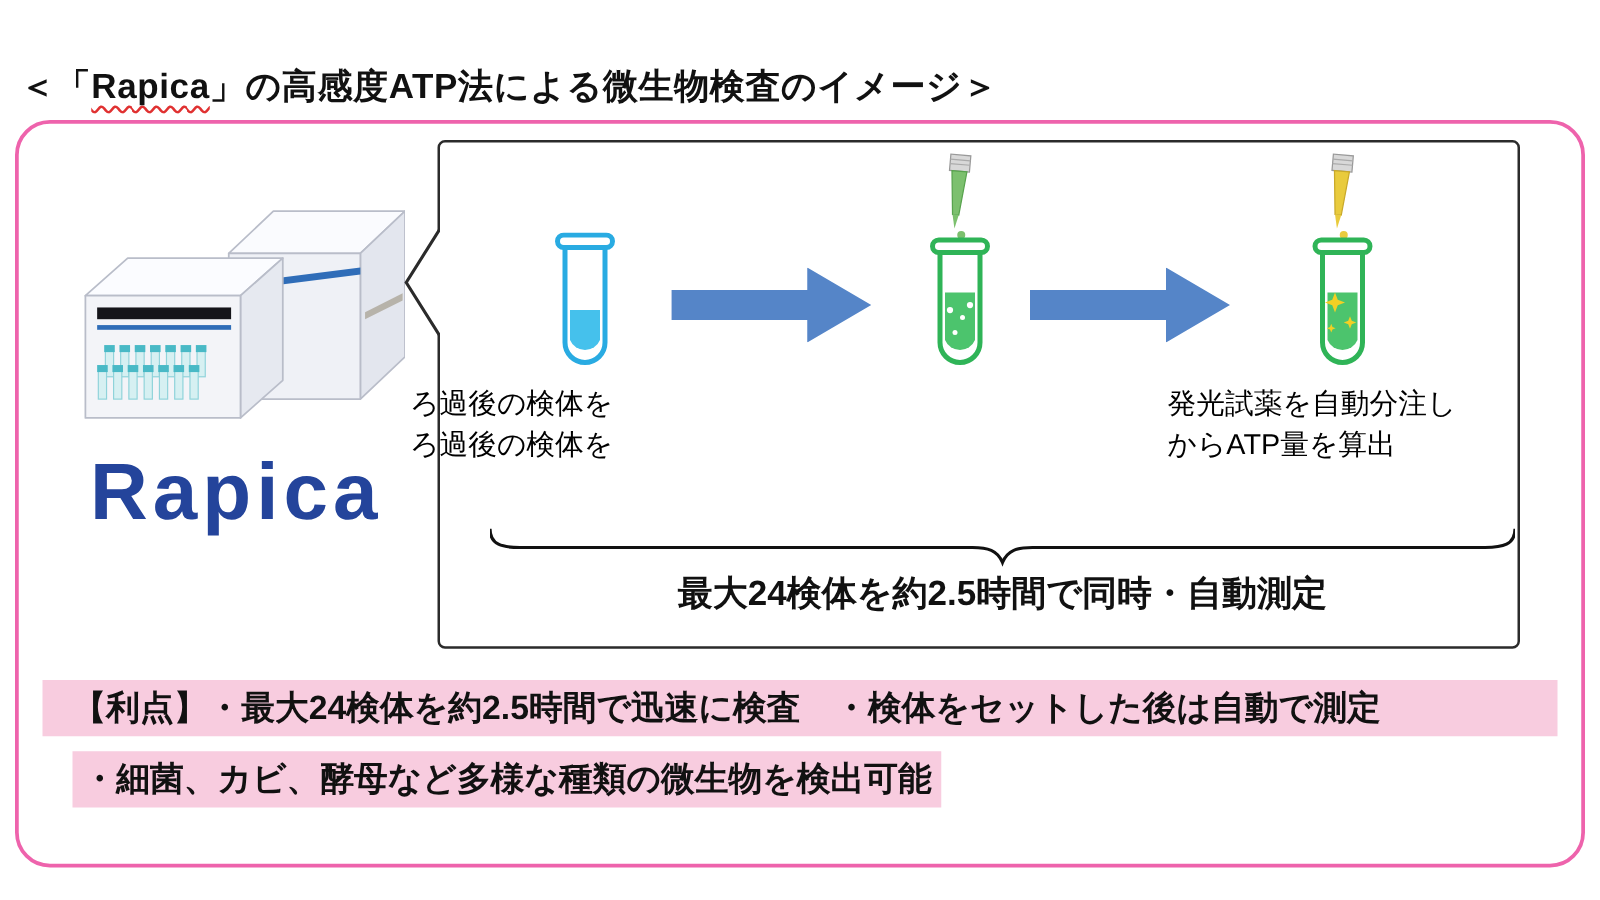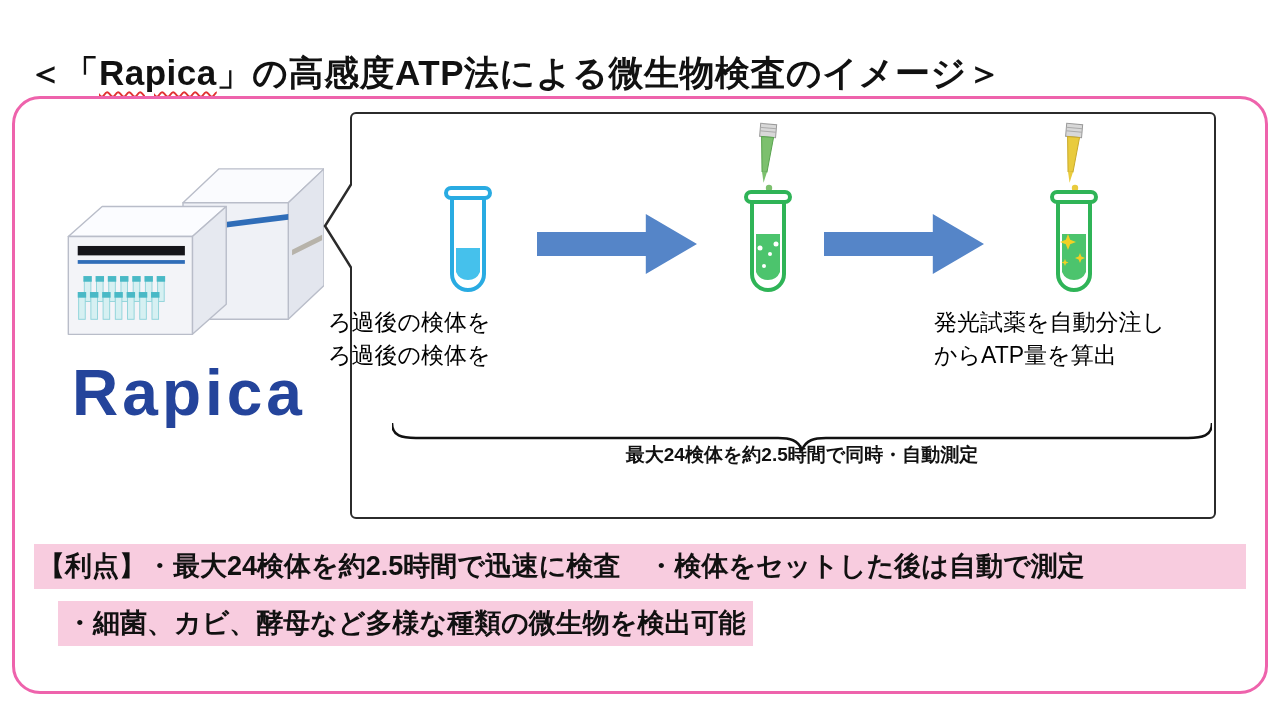--- a/index.html
+++ b/index.html
@@ -1,21 +1,21 @@
 <!DOCTYPE html>
 <html><head>
 <meta charset="utf-8">
 <style>
   html,body{margin:0;padding:0;background:#fff;}
   .stage{position:relative;width:1280px;height:720px;background:#fff;overflow:hidden;
          font-family:"Liberation Sans","DejaVu Sans",sans-serif;color:#111;}
   .abs{position:absolute;}
 
   
-  .page-title{left:16px;top:50px;font-size:35px;font-weight:bold;letter-spacing:0.5px;white-space:nowrap;margin-left:12px;}
+  .page-title{left:16px;top:50px;font-size:28px;font-weight:bold;letter-spacing:0.5px;white-space:nowrap;}
   .page-title .brand{text-decoration:underline;text-decoration-style:wavy;
          text-decoration-color:#e03131;text-decoration-thickness:2px;text-underline-offset:6px;}
 
   
   .pink-panel{left:12px;top:96px;width:1250px;height:592px;border:3px solid #EE63AC;border-radius:28px;background:#fff;}
 
   
   .flow-bubble{left:350px;top:112px;width:862px;height:403px;border:2px solid #2b2b2b;border-radius:6px;background:#fff;z-index:2;}
   .bubble-tail{left:322px;top:182px;z-index:3;}
 
@@ -23,25 +23,25 @@
   .device{left:42px;top:135px;z-index:1;}
   .logo{left:34px;top:356px;width:310px;text-align:center;font-size:64px;font-weight:bold;
         color:#24449B;letter-spacing:4px;white-space:nowrap;}
 
   
   .in-bubble{position:absolute;}
   .arrow{width:160px;height:60px;background:#5585C8;
          clip-path:polygon(0 30%,68% 30%,68% 0,100% 50%,68% 100%,68% 70%,0 70%);}
   .step-caption{top:192px;width:280px;text-align:left;font-size:23px;line-height:33px;color:#000;}
   .sup{font-size:15px;vertical-align:7px;}
-  .brace-label{left:40px;top:328px;width:820px;text-align:center;font-size:19px;font-weight:bold;white-space:nowrap;}
+  .brace-label{left:40px;top:342px;width:820px;text-align:center;font-size:28px;font-weight:bold;white-space:nowrap;}
 
   
   .benefit1{left:34px;top:544px;width:1212px;height:45px;line-height:45px;background:#F8CCDF;
-            font-size:27px;font-weight:bold;padding-left:4px;box-sizing:border-box;white-space:nowrap;z-index:2;}
+            font-size:27px;font-weight:bold;padding-left:24px;box-sizing:border-box;white-space:nowrap;z-index:2;}
   .benefit2{left:58px;top:601px;height:45px;line-height:45px;background:#F8CCDF;
             font-size:27px;font-weight:bold;padding:0 8px;white-space:nowrap;z-index:2;}
 </style>
 </head>
 <body>
 
 <div class="stage">
 
   <div class="abs page-title">
     <span>＜「</span><span class="brand">Rapica</span><span>」の高感度ATP法による微生物検査のイメージ＞</span>

